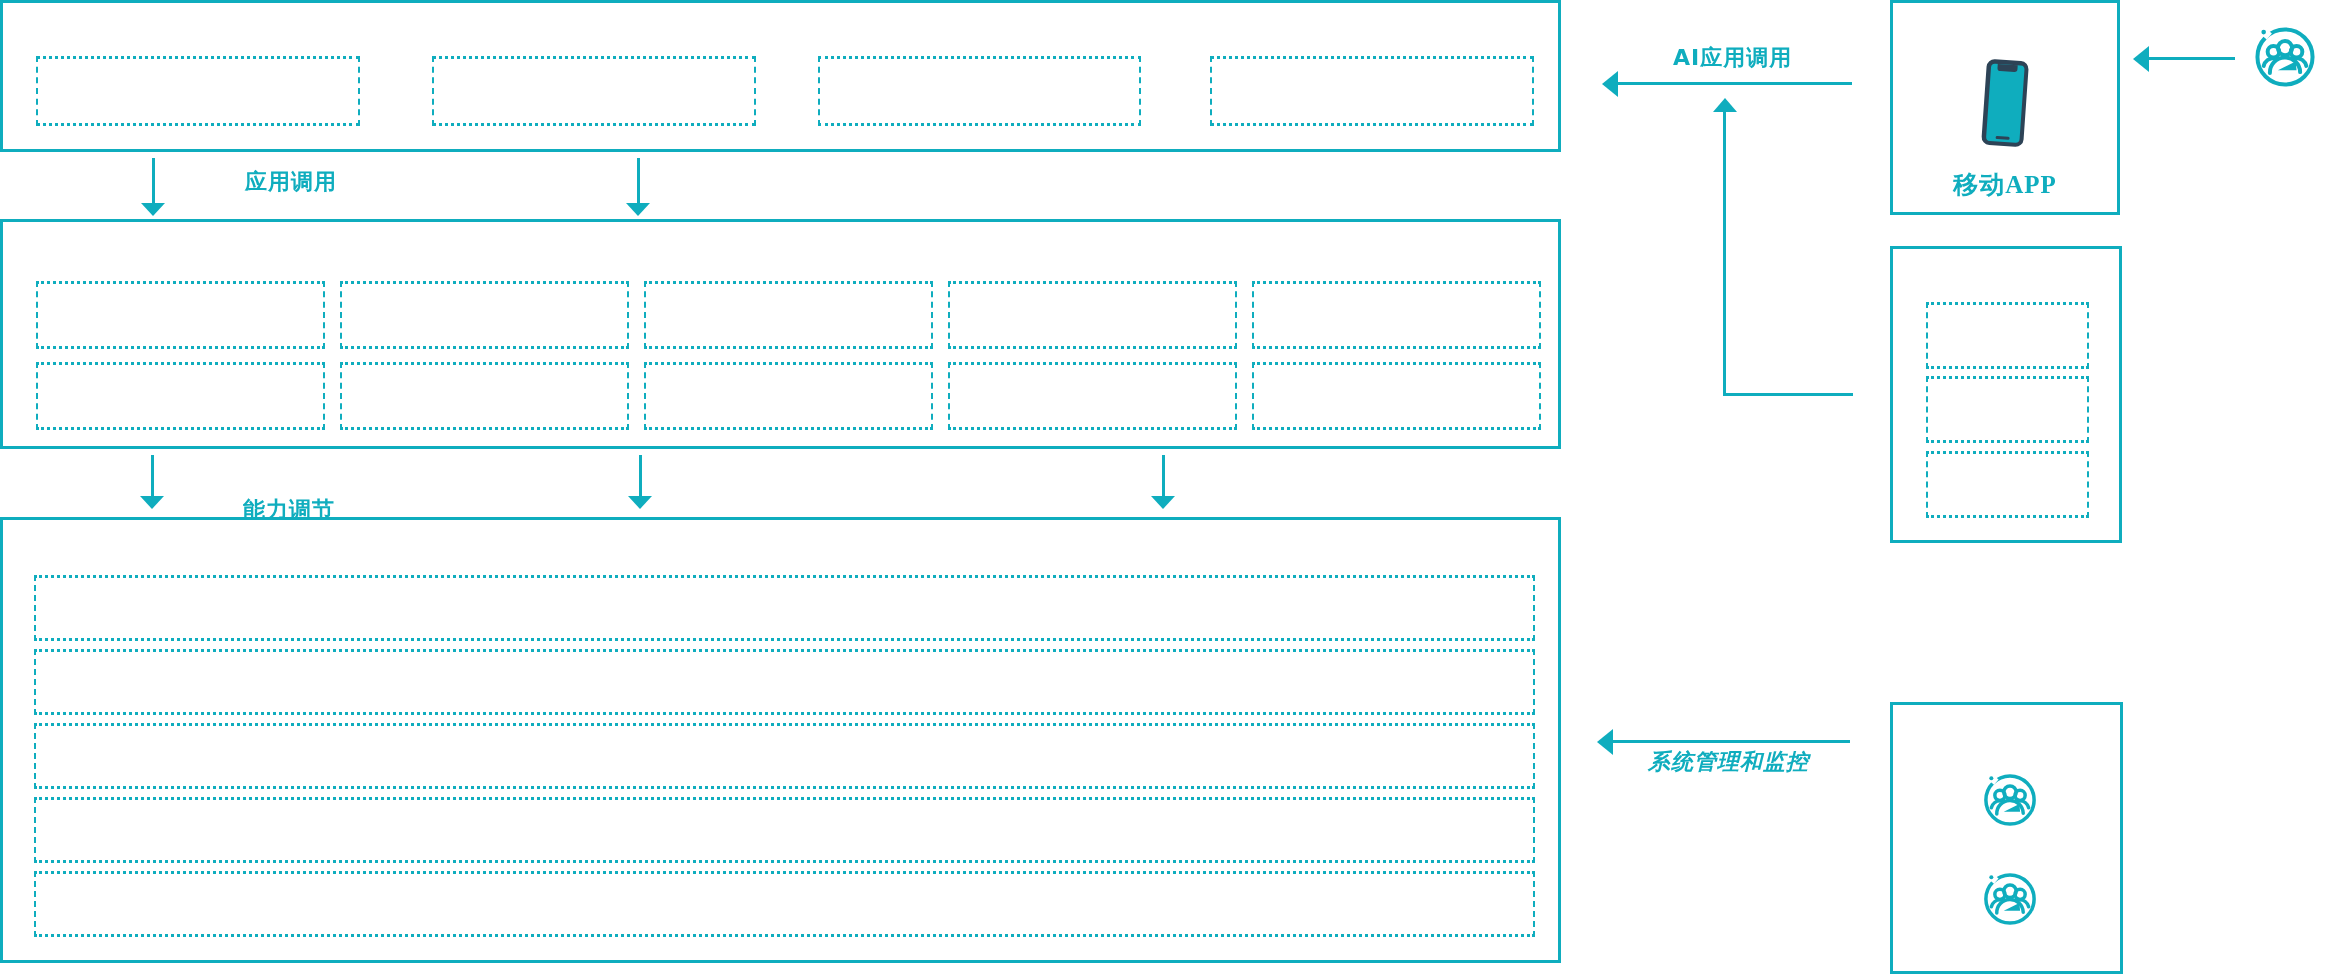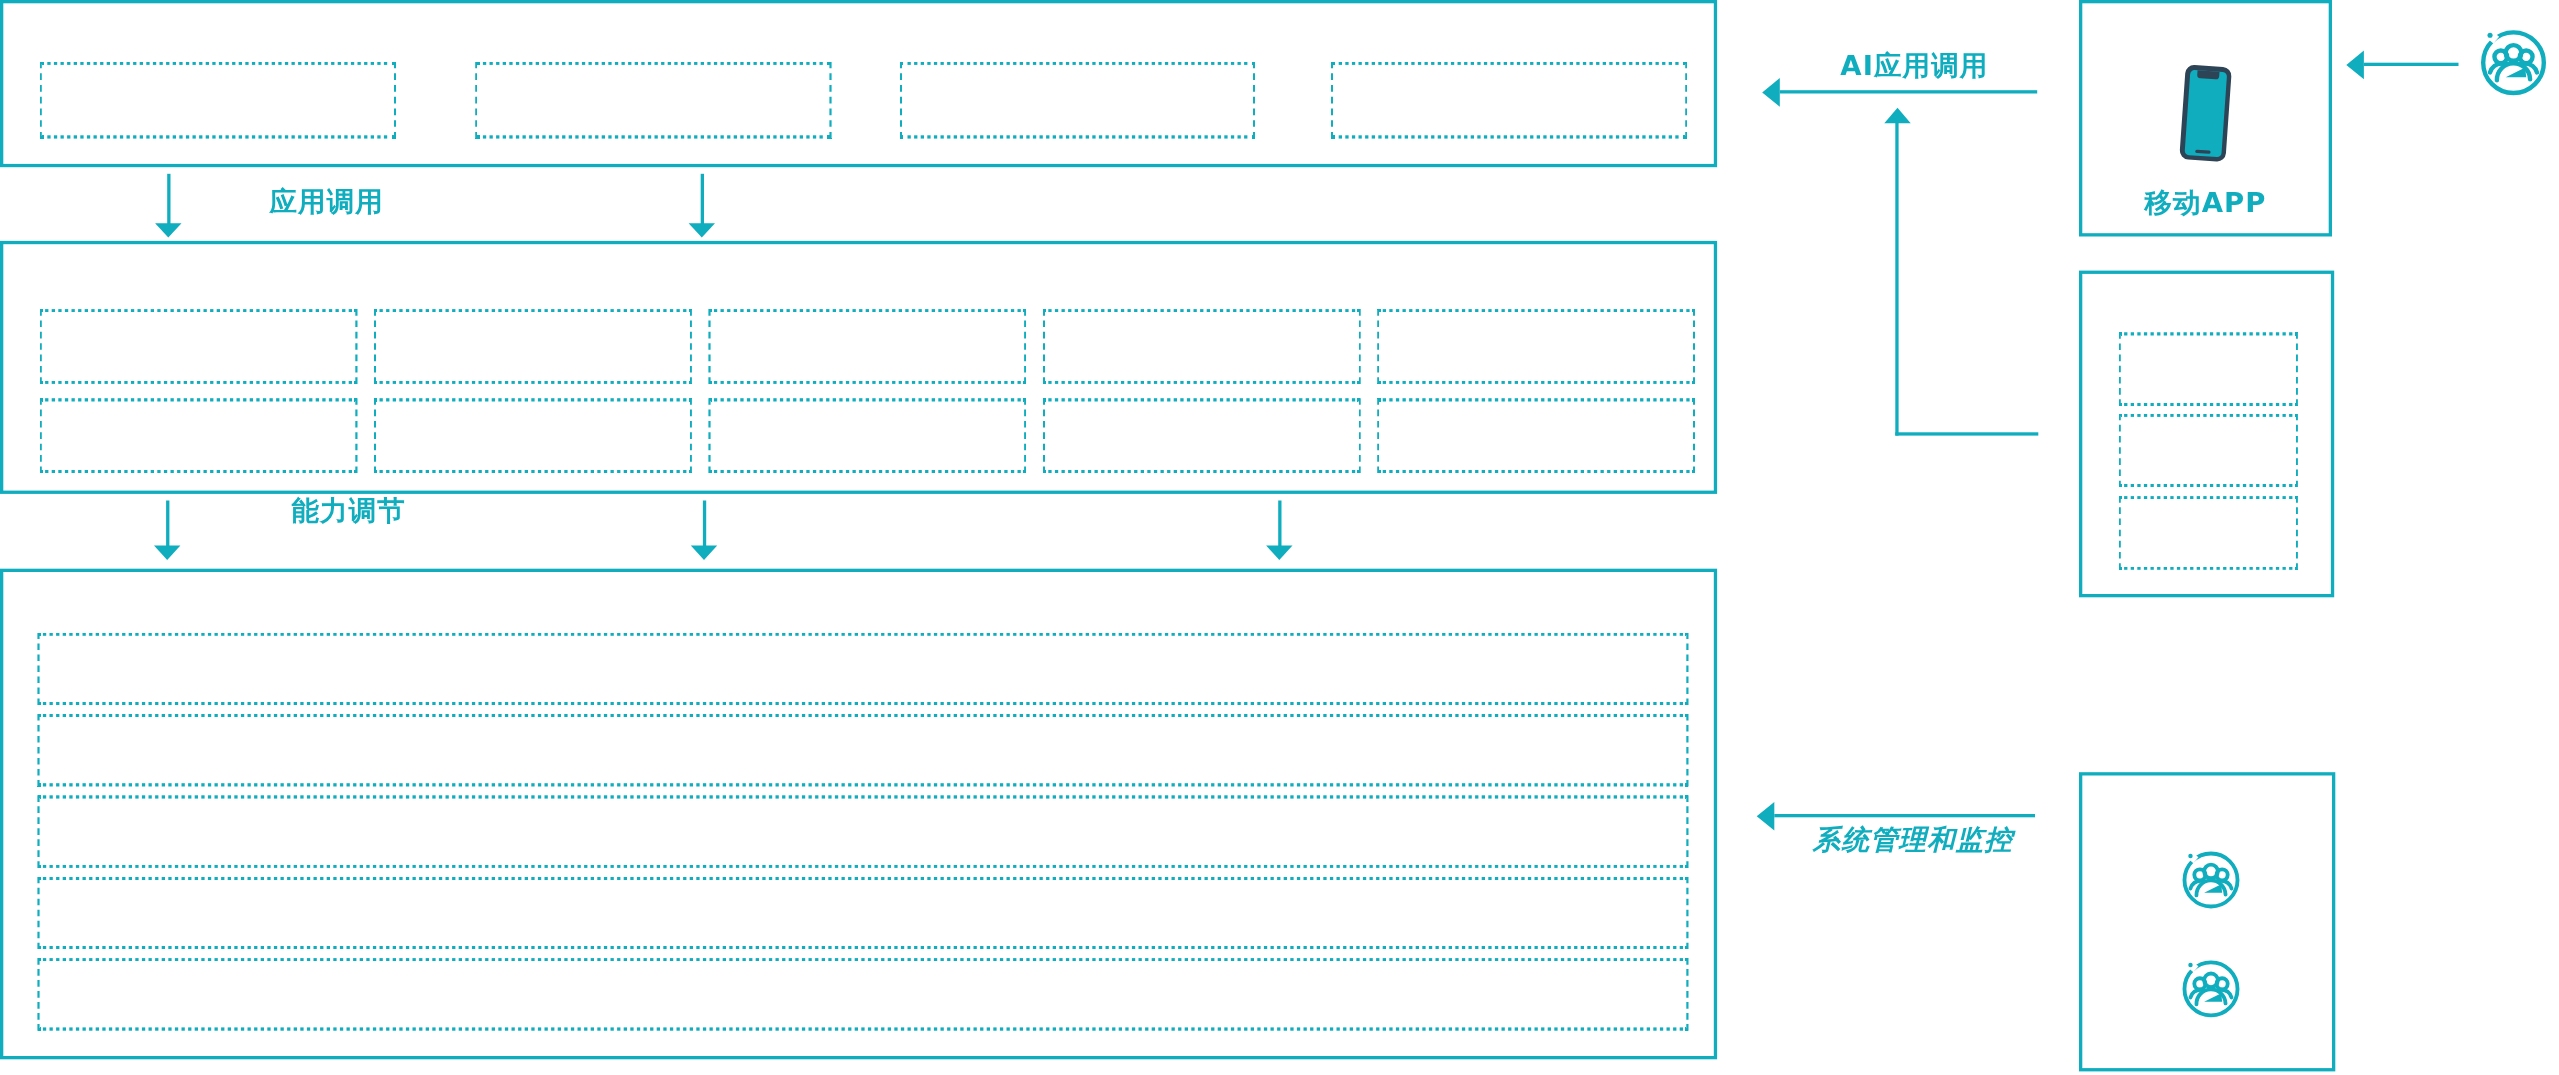--- a/index.html
+++ b/index.html
@@ -18,21 +18,21 @@
   .arrow-down { position:absolute; width:0; height:0;
     border-left:12px solid transparent; border-right:12px solid transparent;
     border-top:13px solid var(--teal); }
   .arrow-up { position:absolute; width:0; height:0;
     border-left:12px solid transparent; border-right:12px solid transparent;
     border-bottom:14px solid var(--teal); }
   .arrow-left { position:absolute; width:0; height:0;
     border-top:13px solid transparent; border-bottom:13px solid transparent;
     border-right:16px solid var(--teal); }
 
-  .lbl { position:absolute; color:var(--teal); font-weight:700; font-size:25px;
+  .lbl { position:absolute; color:var(--teal); font-weight:700; font-size:22px;
     letter-spacing:1px; white-space:nowrap; line-height:1; }
 
   .icon-svg { position:absolute; display:block; }
   .center-lbl { position:absolute; left:0; right:0; text-align:center;
     color:var(--teal); font-weight:700; font-size:25px; letter-spacing:1px; line-height:1; }
 </style>
 </head>
 <body>
 
 <svg width="0" height="0" style="position:absolute" aria-hidden="true">
@@ -89,21 +89,21 @@
     <div class="dashed-box" style="left:945px;  top:140px; width:289px; height:68px;"></div>
     <div class="dashed-box" style="left:1249px; top:140px; width:289px; height:68px;"></div>
   </div>
 
   <div class="vline" style="left:151px;  top:455px; height:42px;"></div>
   <div class="arrow-down" style="left:140px;  top:496px;"></div>
   <div class="vline" style="left:639px;  top:455px; height:42px;"></div>
   <div class="arrow-down" style="left:628px;  top:496px;"></div>
   <div class="vline" style="left:1162px; top:455px; height:42px;"></div>
   <div class="arrow-down" style="left:1151px; top:496px;"></div>
-  <div class="lbl" style="left:243px; top:452px;margin-left:22px;">能力调节</div>
+  <div class="lbl" style="left:243px; top:499px;">能力调节</div>
 
   <div class="solid-box" style="left:0; top:517px; width:1561px; height:446px;">
     <div class="dashed-box" style="left:31px; top:55px;  width:1501px; height:66px;"></div>
     <div class="dashed-box" style="left:31px; top:129px; width:1501px; height:66px;"></div>
     <div class="dashed-box" style="left:31px; top:203px; width:1501px; height:66px;"></div>
     <div class="dashed-box" style="left:31px; top:277px; width:1501px; height:66px;"></div>
     <div class="dashed-box" style="left:31px; top:351px; width:1501px; height:66px;"></div>
   </div>
 
   <div class="hline" style="left:1618px; top:82px; width:234px;"></div>
@@ -111,21 +111,21 @@
   <div class="lbl" style="left:1673px; top:47px;">AI应用调用</div>
 
   <div class="arrow-up" style="left:1713px; top:98px;"></div>
   <div class="vline" style="left:1723px; top:111px; height:285px;"></div>
   <div class="hline" style="left:1723px; top:393px; width:130px;"></div>
 
   <div class="hline" style="left:1613px; top:740px; width:237px;"></div>
   <div class="arrow-left" style="left:1597px; top:729px;"></div>
   <div class="lbl" style="left:1648px; top:751px;font-style:italic;">系统管理和监控</div>
 
-  <div class="solid-box" style="left:1890px; top:0; width:230px; height:215px;">
+  <div class="solid-box" style="left:1890px; top:0; width:230px; height:215px;font-family:Liberation Serif, serif;">
     <svg class="icon-svg" style="left:84px; top:55px;" width="56" height="92">
         <use href="#phone-sym"></use>
       </svg>
     <div class="center-lbl" style="top:169px;">移动APP</div>
   </div>
 
   <svg class="icon-svg" style="left:2253px; top:25px;" width="64" height="64">
       <use href="#users-sym"></use>
     </svg>
   <div class="hline" style="left:2149px; top:57px; width:86px;"></div>

